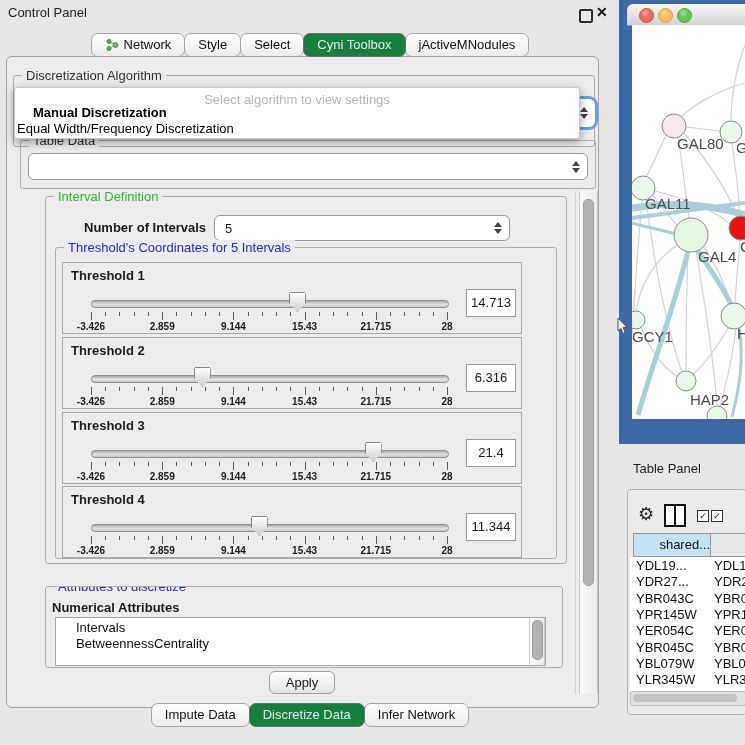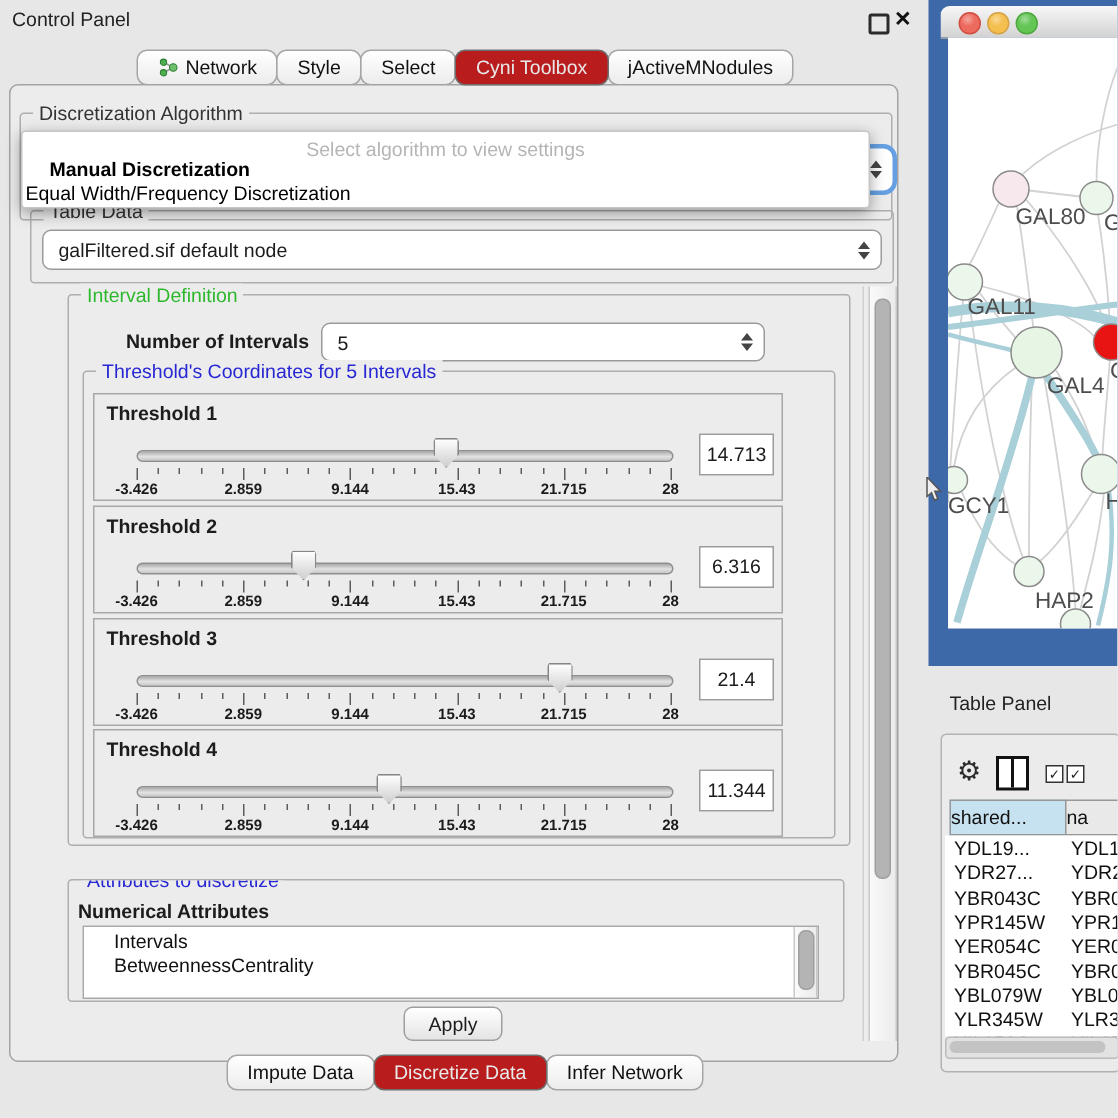--- a/index.html
+++ b/index.html
@@ -7,21 +7,21 @@
        font-family:"Liberation Sans", sans-serif;color:#1c1c1c;-webkit-font-smoothing:antialiased;}
   .abs{position:absolute;}
   
   .cp-title{left:8px;top:5px;font-size:13px;color:#222;}
   .float-btn{left:579px;top:9px;width:10px;height:10px;border:2px solid #2b2b2b;border-radius:2px;background:transparent;}
   .close-btn{left:596px;top:4px;font-size:14px;font-weight:bold;color:#111;}
   .tabrow{left:0;top:33px;width:619px;display:flex;justify-content:center;}
   .tab{height:22px;line-height:22px;padding:0 13px;border:1px solid #a6a6a6;border-radius:7px;
        background:linear-gradient(#ffffff,#ececec);font-size:13px;color:#111;margin-right:-1px;
        display:flex;align-items:center;gap:5px;white-space:nowrap;}
-  .tab.active{background:#b91c1c;color:#e9e9e9;border-color:#6e6e6e;position:relative;z-index:2;}
+  .tab.active{background:#15803d;color:#e9e9e9;border-color:#6e6e6e;position:relative;z-index:2;}
   .mainpanel{left:6px;top:56px;width:591px;height:650px;border:1px solid #a3a3a3;border-radius:6px;background:#ececec;}
   .groupbox{border:1px solid #aeaeae;border-radius:3px;}
   .grouptitle{position:absolute;top:-8px;left:8px;background:#ececec;padding:0 4px;font-size:13px;}
   .t-green{color:#2eb82e;}
   .t-blue{color:#2727d3;}
   .t-dark{color:#333;}
   .combo{background:#fff;border:1px solid #9a9a9a;border-radius:6px;font-size:13px;}
   .combo .val{position:absolute;left:10px;top:0;bottom:0;display:flex;align-items:center;}
   .spin{position:absolute;right:7px;top:50%;transform:translateY(-50%);width:8px;height:12px;}
   .spin:before{content:"";position:absolute;left:0;top:0;border-left:4px solid transparent;border-right:4px solid transparent;border-bottom:5px solid #444;}
@@ -57,21 +57,21 @@
   .mac-titlebar{left:627px;top:4px;width:118px;height:21px;border-top-left-radius:6px;
                 background:linear-gradient(#f7f7f7,#d2d2d2);border-bottom:1px solid #9c9c9c;}
   .light{position:absolute;top:4px;width:13px;height:13px;border-radius:50%;}
   .netcanvas{left:632px;top:25px;width:113px;height:394px;background:#fff;overflow:hidden;}
   .tp-title{left:633px;top:461px;font-size:13px;color:#222;}
   .tp-box{left:627px;top:489px;width:118px;height:224px;background:#ebebeb;border:1px solid #b2b2b2;border-radius:4px;}
   .gear{left:638px;top:503px;font-size:18px;color:#2b2b2b;}
   .spliticon{left:664px;top:504px;width:18px;height:19px;border:2px solid #111;background:#fff;}
   .spliticon:before{content:"";position:absolute;left:50%;top:0;bottom:0;width:2px;background:#111;transform:translateX(-1px);}
   .chk{width:10px;height:10px;border:1.5px solid #333;font-size:9px;line-height:10px;text-align:center;color:#222;background:#fff;}
-  .hdrcell{position:absolute;top:533px;height:22px;line-height:22px;border:1px solid #979797;font-size:13px;text-align:left;color:#111;}
+  .hdrcell{position:absolute;top:533px;height:22px;line-height:22px;border:1px solid #979797;font-size:13px;text-align:right;color:#111;}
   .tp-rows{left:630px;top:557px;width:115px;height:134px;background:#fff;overflow:hidden;}
   .tp-row{position:absolute;left:0;width:200px;height:17px;line-height:17px;font-size:13px;color:#111;white-space:nowrap;}
   .hsb{left:630px;top:691px;width:114px;height:13px;background:#e2e2e2;border:1px solid #bbb;border-radius:3px;}
   .hsb-thumb{position:absolute;left:2px;top:2px;width:104px;height:8px;background:#c3c3c3;border-radius:4px;}
 </style>
 </head>
 <body>
 
 <div class="abs cp-title">Control Panel</div>
 <div class="abs float-btn"></div>
@@ -113,21 +113,20 @@
 <div class="abs popup">
   <div class="ph">Select algorithm to view settings</div>
   <div class="it1">Manual Discretization</div>
   <div class="it2">Equal Width/Frequency Discretization</div>
 </div>
 
 <div class="abs groupbox" style="left:20px;top:140px;width:574px;height:47px;">
   <span class="grouptitle t-dark">Table Data</span>
 </div>
 <div class="abs combo" style="left:28px;top:153px;width:558px;height:25px;">
-  <span class="val">galFiltered.sif default node</span>
   <span class="spin"></span>
 </div>
 
 <div class="abs" style="left:575px;top:191px;width:1px;height:503px;background:#cfcfcf;"></div>
 <div class="abs vsb-track" style="left:579px;top:191px;width:17px;height:503px;">
   <div class="sb-thumb" style="position:absolute;left:3px;top:8px;width:9px;height:385px;"></div>
 </div>
 
 <div class="abs groupbox" style="left:45px;top:196px;width:520px;height:366px;">
   <span class="grouptitle t-green">Interval Definition</span>

